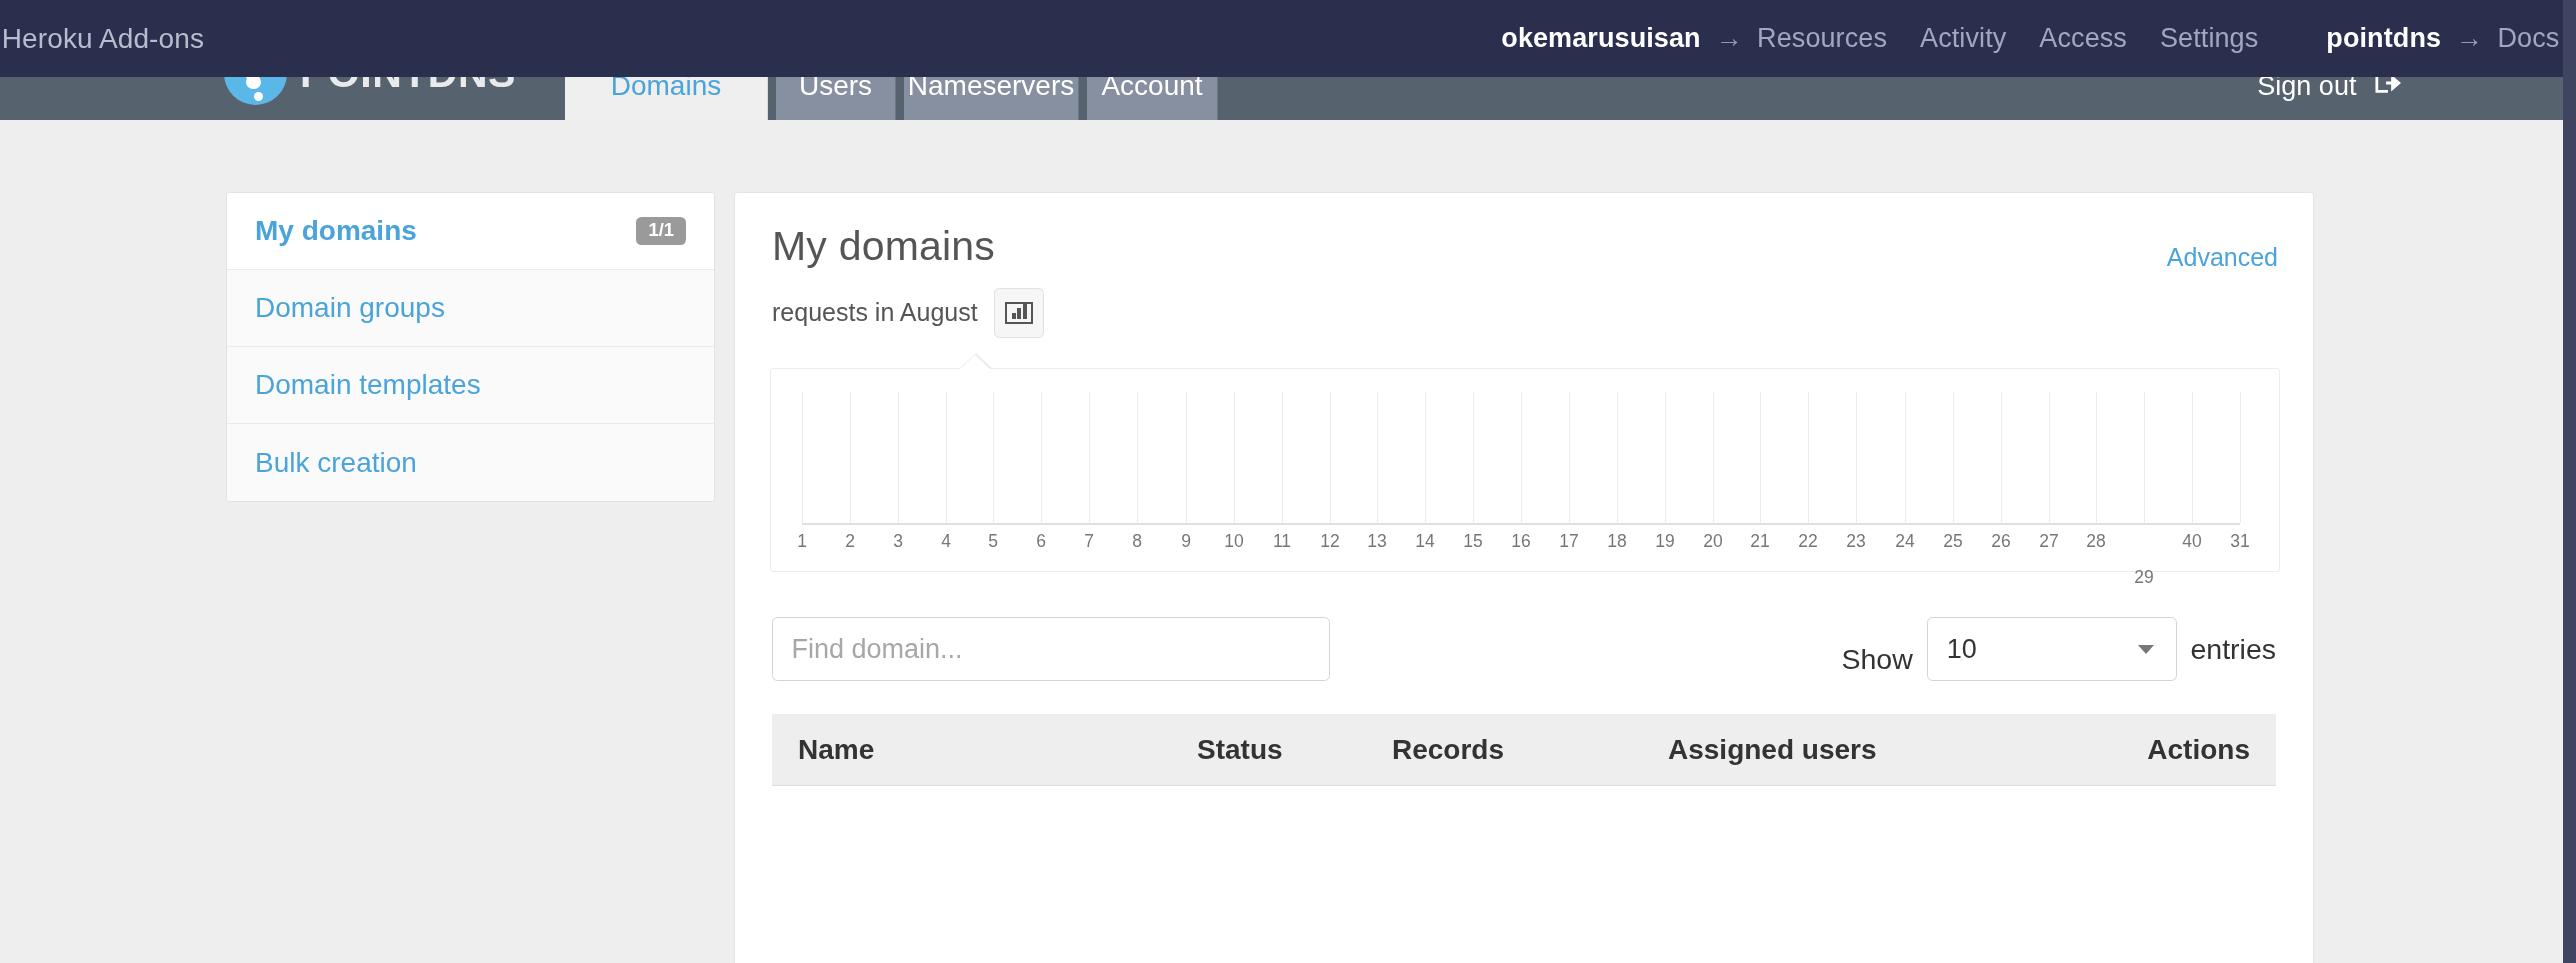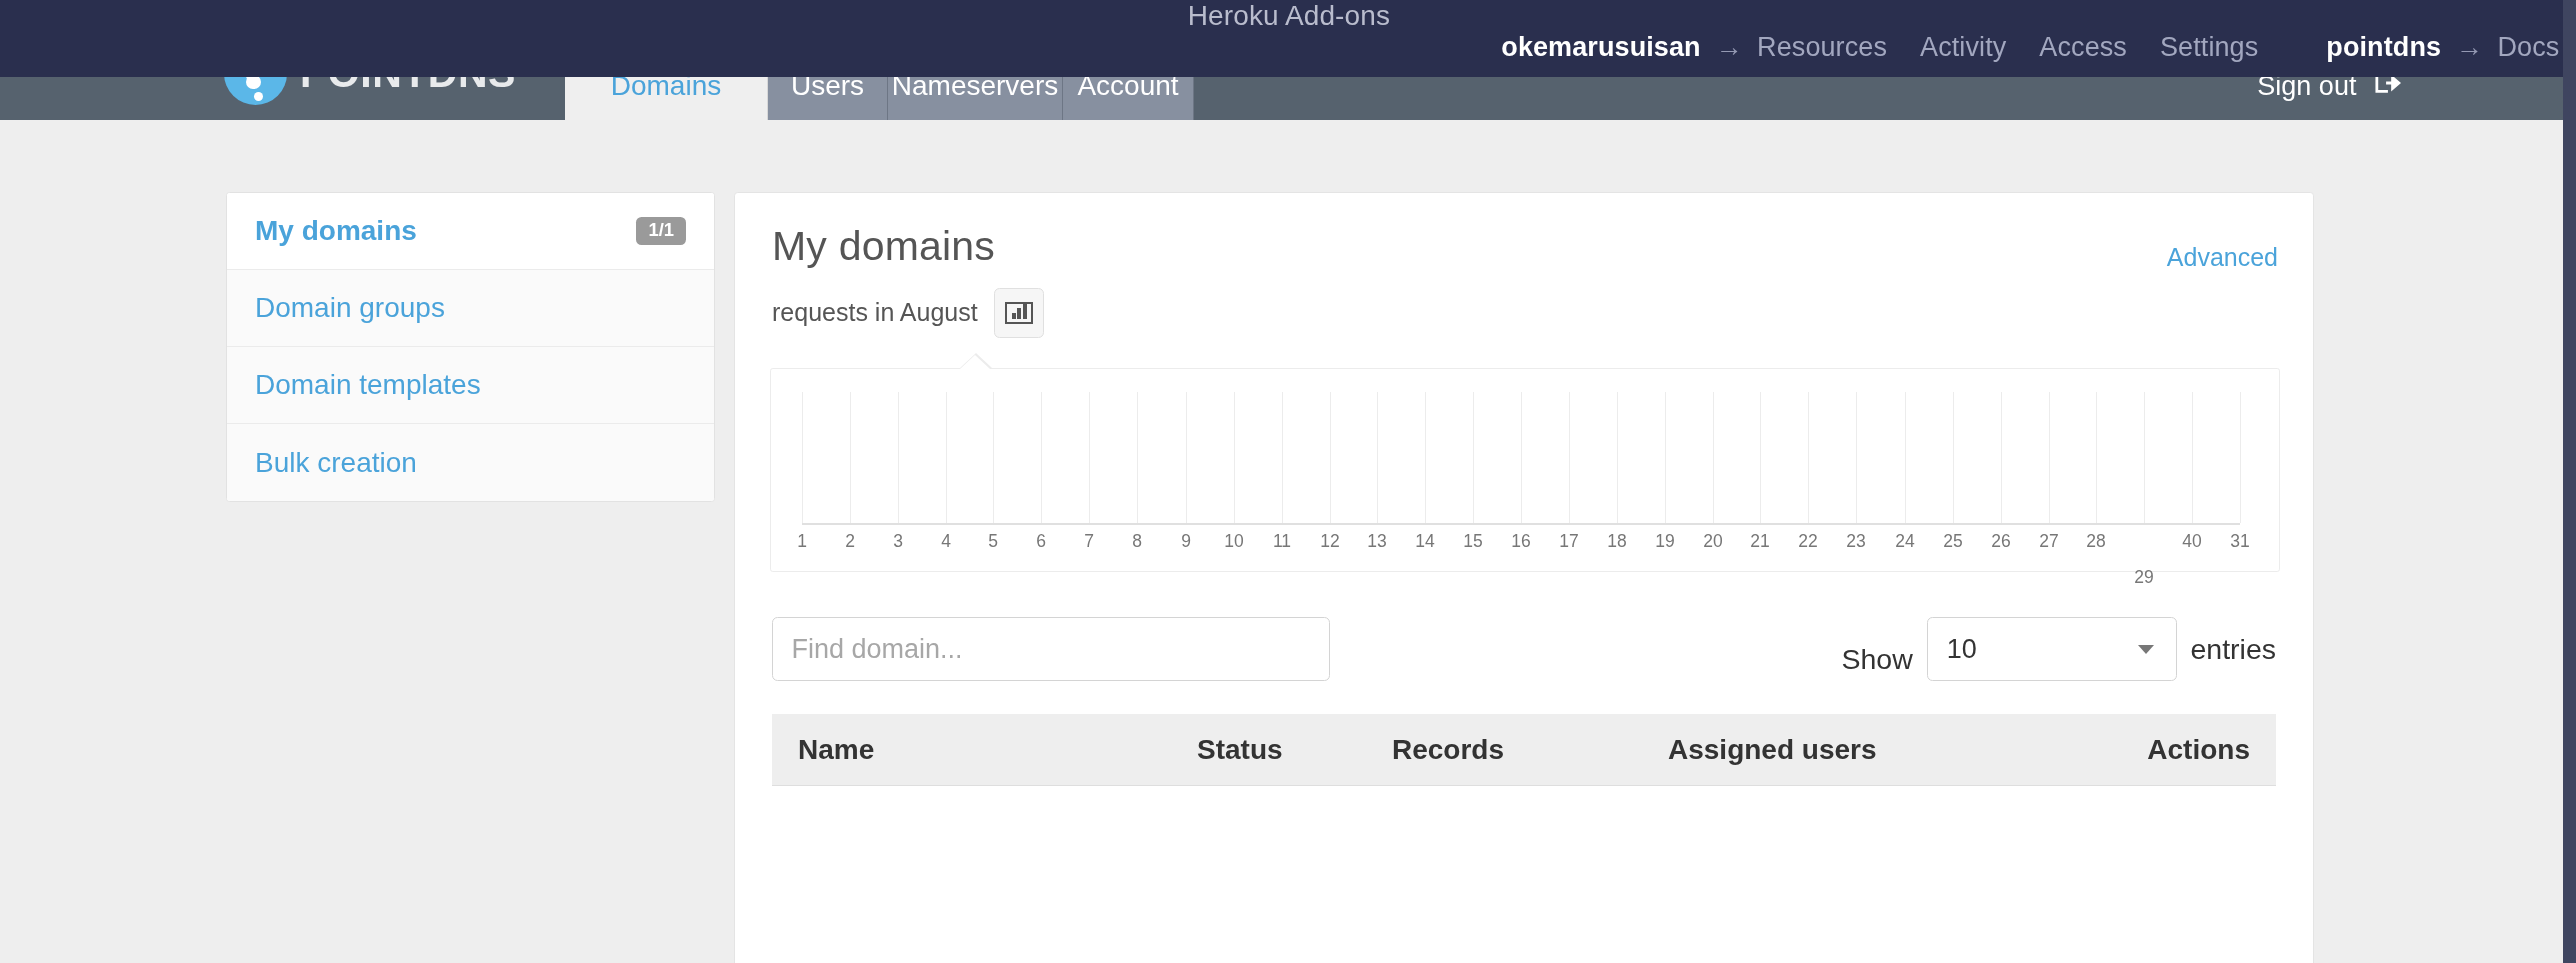--- a/index.html
+++ b/index.html
@@ -10,21 +10,20 @@
     font-family: "Liberation Sans", sans-serif;
   }
 
   
   .heroku-bar {
     position: absolute; top: 0; left: 0;
     width: 2576px; height: 77px;
     background: #2a2f4e;
     display: flex; align-items: center;
     z-index: 30;
-    flex-direction: column;
   }
   .heroku-brand {
     color: #b9bccd;
     font-size: 28px;
     padding-left: 1.8px;
     letter-spacing: 0.1px;
     white-space: nowrap;
   }
   .heroku-right {
     margin-left: auto;
@@ -59,21 +58,21 @@
     width: 63px; height: 63px; border-radius: 50%;
     background: #5bb7e8;
     position: relative; overflow: hidden;
   }
   .logo-dot { position: absolute; background: #ffffff; border-radius: 50%; }
   .logo-line { position: absolute; background: #ffffff; height: 3.7px; transform-origin: 0 50%; }
   .logo-text {
     color: #e8eaec; font-size: 41px; font-weight: 700;
     letter-spacing: 0.5px; margin-left: 13px;
   }
-  .tabs { position: absolute; left: 565px; top: 26px; display: flex; height: 68px; }
+  .tabs { position: absolute; left: 565px; top: 26px; display: flex; height: 68px; gap: 8px; }
   .tab {
     height: 68px; display: flex; align-items: center; justify-content: center;
     font-size: 28px; color: #ffffff;
     background: #8790a0;
     border-right: 1.8px solid #6d7685;
     padding: 0 22px;
   }
   .tab.active { background: #efefef; color: #4aa3da; border-right: 1.8px solid #d8d8d8; }
   #tab-0 { width: 203px; }
   #tab-1 { width: 120px; }

